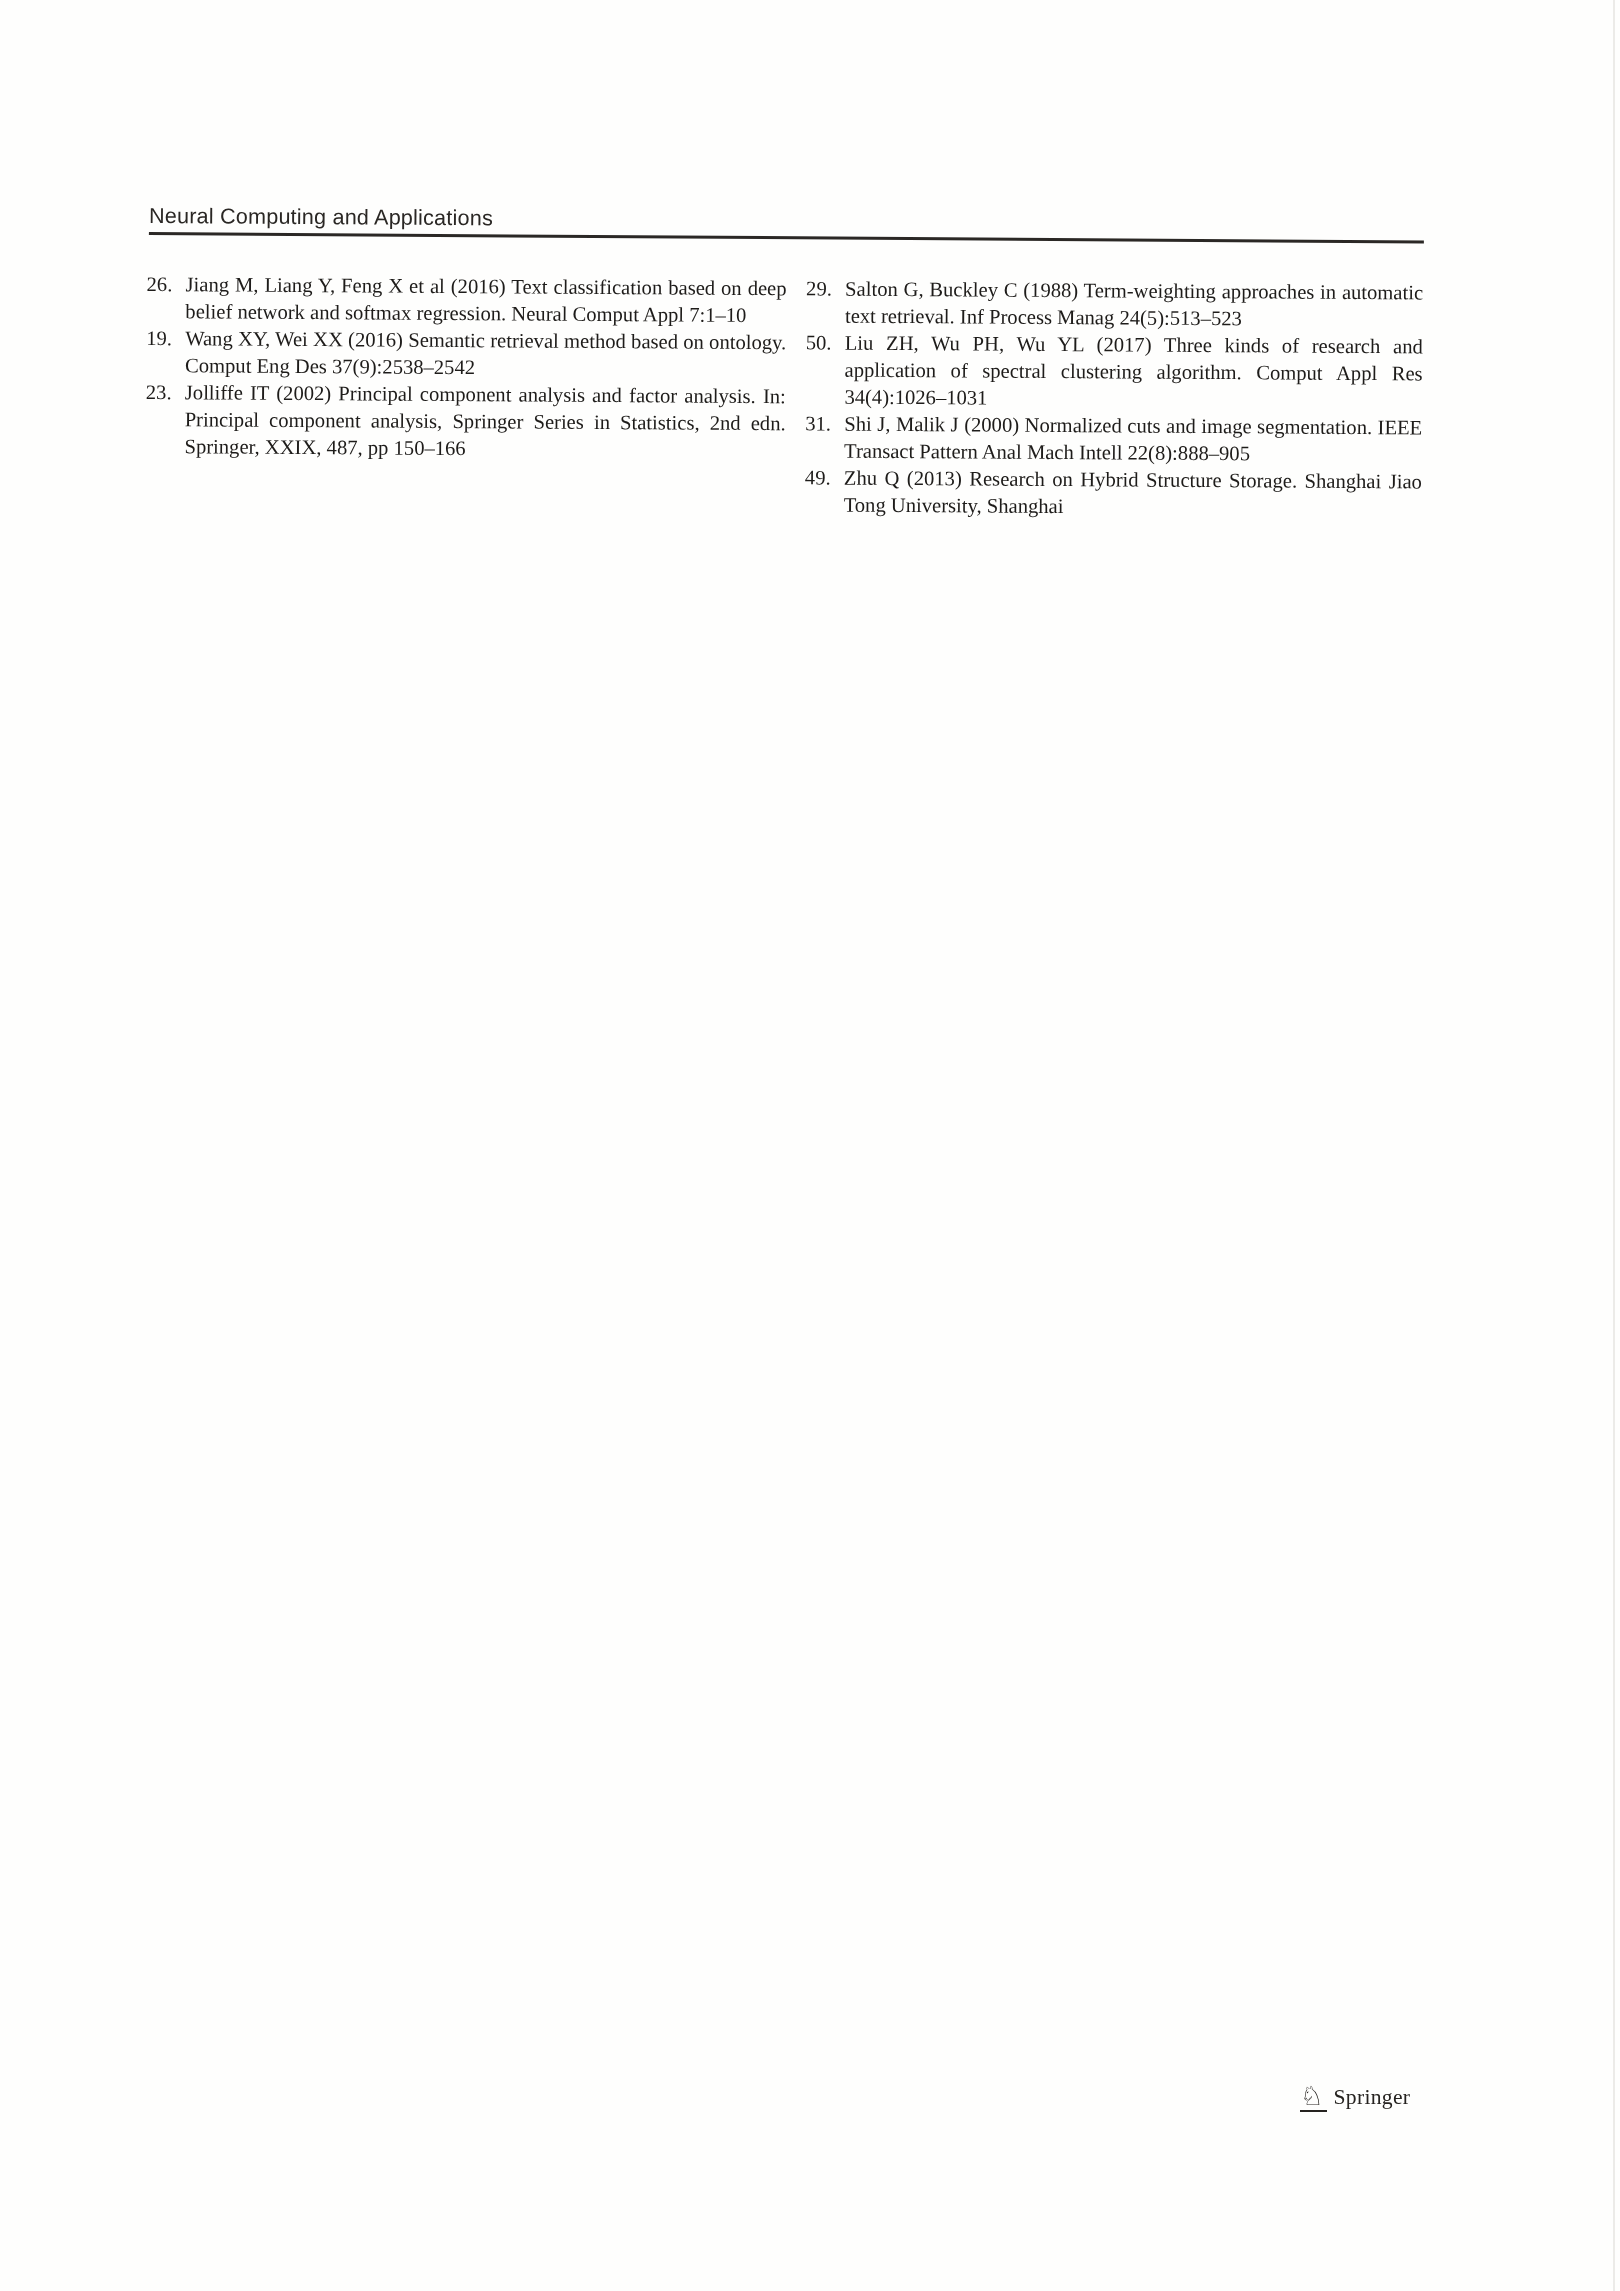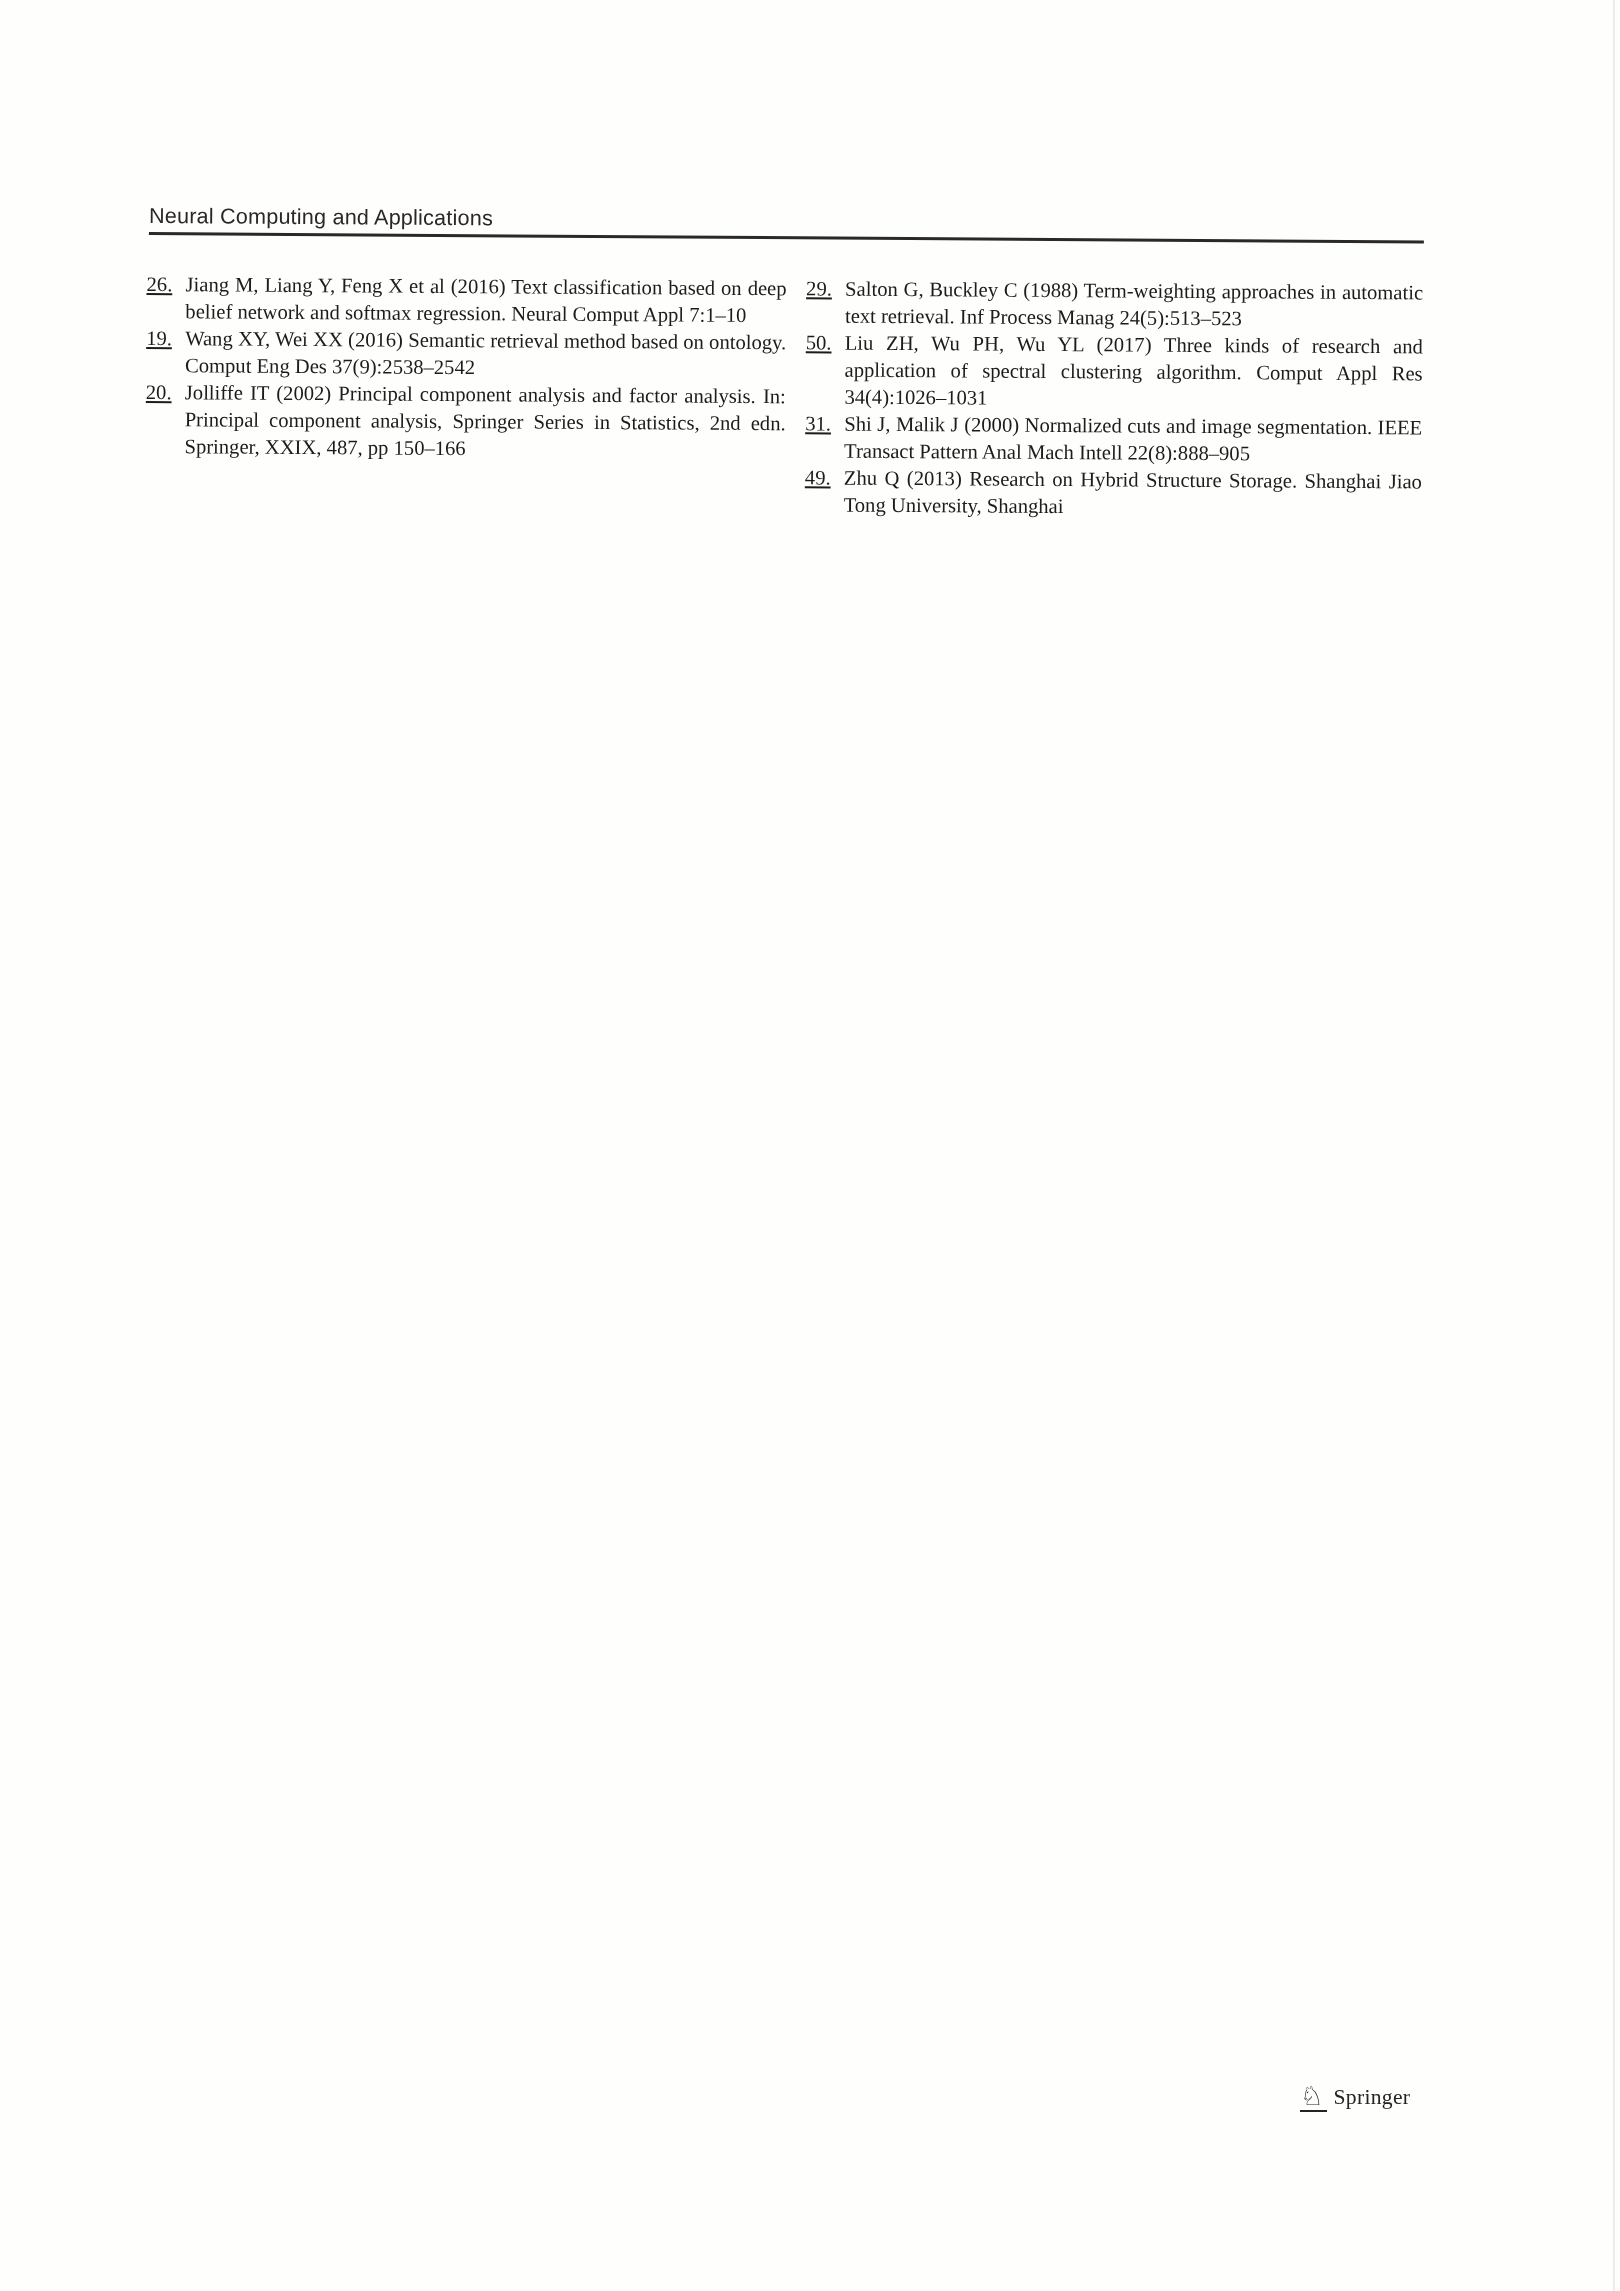--- a/index.html
+++ b/index.html
@@ -47,21 +47,20 @@
   .ref {
     font-family: "Liberation Serif", serif;
     font-size: 20.6px; line-height: 27px;
     text-align: justify;
     padding-left: 39px; text-indent: -39px;
     color: #1e1c1a;
   }
   .ref-num {
     display: inline-block; width: 39px;
     text-indent: 0;
-    text-decoration: underline;
   }
 
   .springer-logo {
     position: absolute; left: 1300px; top: 2050px;
     display: flex; align-items: flex-end;
     color: #262320;
   }
   .knight {
     font-family: "DejaVu Sans", sans-serif;
     font-size: 26.5px; line-height: 1;
@@ -91,21 +90,21 @@
     <div class="running-head">
       <span class="journal-title">Neural Computing and Applications</span>
       <div class="head-rule"></div>
     </div>
 
     <div class="columns">
 
       <div class="col col-left">
         <div class="ref"><span class="ref-num">26.</span><span class="ref-text">Jiang M, Liang Y, Feng X et al (2016) Text classification based on deep belief network and softmax regression. Neural Comput Appl 7:1–10</span></div>
         <div class="ref"><span class="ref-num">19.</span><span class="ref-text">Wang XY, Wei XX (2016) Semantic retrieval method based on ontology. Comput Eng Des 37(9):2538–2542</span></div>
-        <div class="ref"><span class="ref-num">20.</span><span class="ref-text">Jolliffe IT (2002) Principal component analysis and factor analysis. In: Principal component analysis, Springer Series in Statistics, 2nd edn. Springer, XXIX, 487, pp 150–166</span></div>
+        <div class="ref"><span class="ref-num">23.</span><span class="ref-text">Jolliffe IT (2002) Principal component analysis and factor analysis. In: Principal component analysis, Springer Series in Statistics, 2nd edn. Springer, XXIX, 487, pp 150–166</span></div>
       </div>
 
       <div class="col col-right">
         <div class="ref"><span class="ref-num">29.</span><span class="ref-text">Salton G, Buckley C (1988) Term-weighting approaches in automatic text retrieval. Inf Process Manag 24(5):513–523</span></div>
         <div class="ref"><span class="ref-num">50.</span><span class="ref-text">Liu ZH, Wu PH, Wu YL (2017) Three kinds of research and application of spectral clustering algorithm. Comput Appl Res 34(4):1026–1031</span></div>
         <div class="ref"><span class="ref-num">31.</span><span class="ref-text">Shi J, Malik J (2000) Normalized cuts and image segmentation. IEEE Transact Pattern Anal Mach Intell 22(8):888–905</span></div>
         <div class="ref"><span class="ref-num">49.</span><span class="ref-text">Zhu Q (2013) Research on Hybrid Structure Storage. Shanghai Jiao Tong University, Shanghai</span></div>
       </div>
 
     </div>

